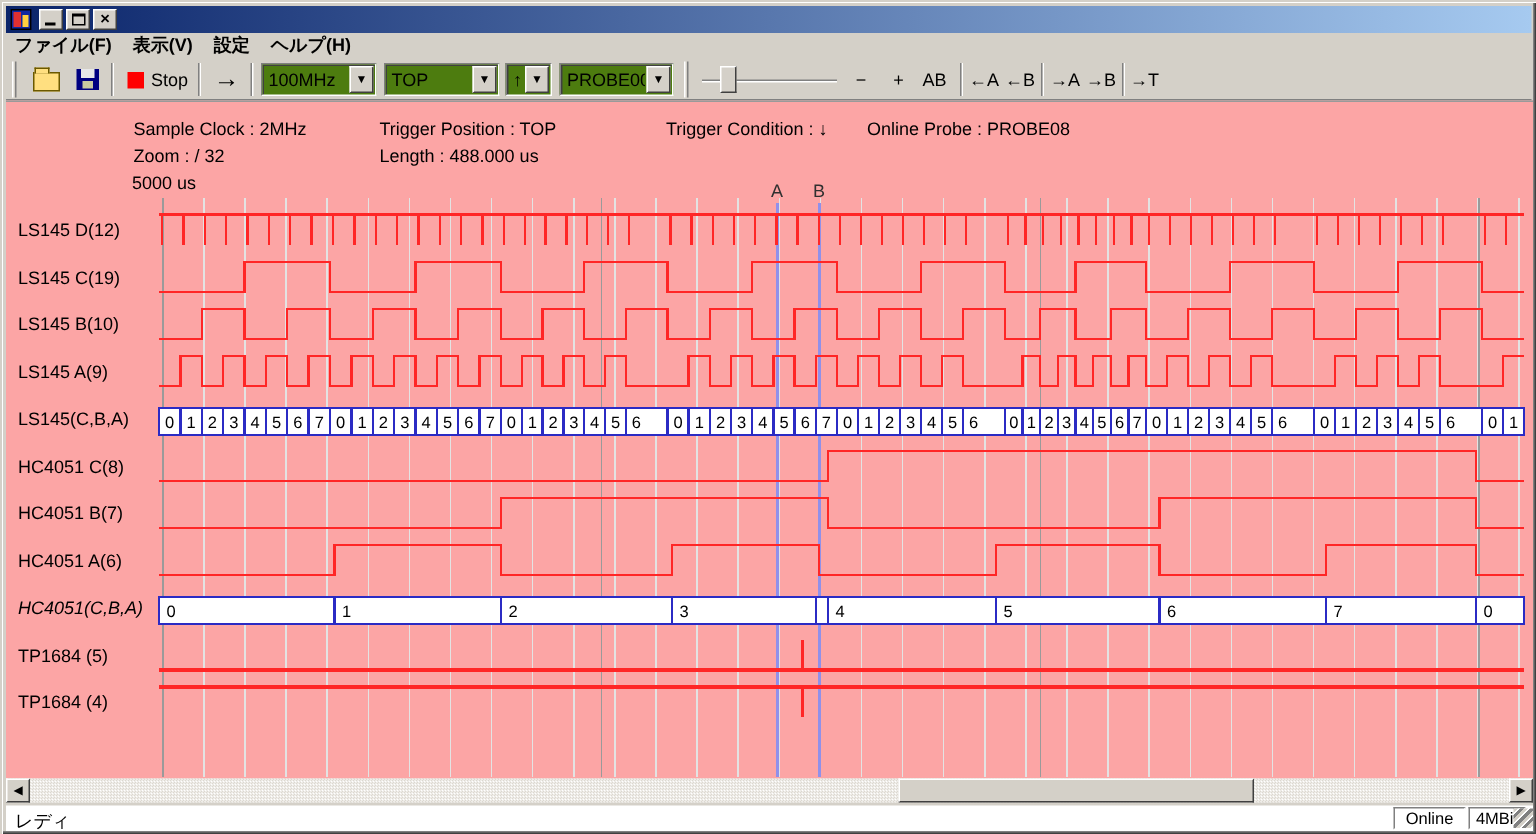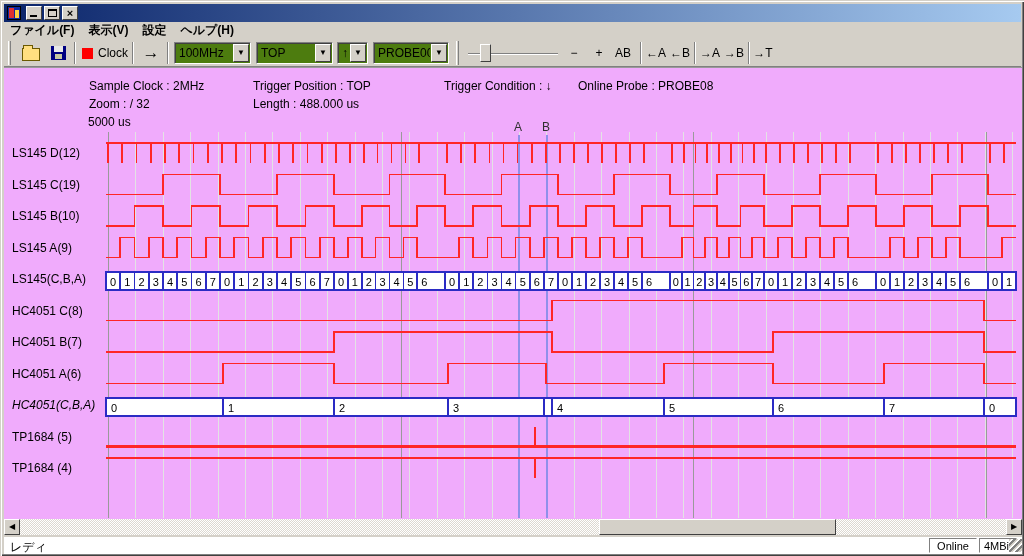--- a/index.html
+++ b/index.html
@@ -37,21 +37,21 @@
   #folder-icon{width:18px;height:13px;position:relative;background:#ffdf80;border:1px solid #6b5900;margin-top:2px;}
   #folder-icon:before{content:"";position:absolute;top:-4px;left:0;width:8px;height:3px;background:#ffdf80;border:1px solid #6b5900;border-bottom:none;}
   #floppy-icon{width:15px;height:14px;position:relative;background:#000080;}
   #floppy-icon:before{content:"";position:absolute;left:3px;top:0;width:9px;height:6px;background:#e8e8e8;}
   #floppy-icon:after{content:"";position:absolute;left:4px;bottom:1px;width:7px;height:5px;background:#c8c8a0;}
   #stop-square{width:11px;height:11px;background:#ff0000;margin-right:5px;flex:0 0 auto;}
   #slider{position:absolute;top:2px;height:24px;}
   #slider .track{position:absolute;left:0;right:0;top:12px;height:2px;border-top:1px solid #808080;border-bottom:1px solid #fff;}
   #slider .handle{position:absolute;left:12px;top:3px;width:11px;height:18px;background:#d4d0c8;border:1px solid;border-color:#fff #404040 #404040 #fff;}
   
-  #panel{position:absolute;left:3px;top:66px;width:1018px;height:452px;background:#f0abfc;border-top:1px solid #9a9a9a;}
+  #panel{position:absolute;left:3px;top:66px;width:1018px;height:452px;background:#fca5a5;border-top:1px solid #9a9a9a;}
   .info{position:absolute;font-size:12px;color:#000;white-space:nowrap;}
   .cursor-label{position:absolute;font-size:12px;color:#303030;width:14px;text-align:center;}
   .ch-label{position:absolute;left:8px;font-size:12px;color:#000;white-space:nowrap;}
   #plot{position:absolute;left:0;top:0;}
   
   #hscroll{position:absolute;left:3px;top:518px;width:1018px;height:16px;
     background:repeating-conic-gradient(#fff 0% 25%, #dcd8d0 0% 50%) 0 0/2px 2px;}
   .sbtn{position:absolute;top:0;width:16px;height:16px;background:#d4d0c8;border:1px solid;border-color:#fff #404040 #404040 #fff;
     font-size:8px;line-height:14px;text-align:center;color:#000;}
   #hthumb{position:absolute;left:595px;top:0;width:237px;height:16px;background:#d4d0c8;border:1px solid;border-color:#fff #404040 #404040 #fff;}
@@ -92,21 +92,21 @@
     <div class="tgrip" style="left:4px"></div>
     <div class="tbtn" style="left:14px;width:26px">
       <span id="folder-icon"></span>
       </div>
     <div class="tbtn" style="left:42px;width:24px">
       <span id="floppy-icon"></span>
       </div>
     <div class="tsep" style="left:70px"></div>
     <div class="tbtn" style="left:77px;width:48px">
       <span id="stop-square"></span>
-      <span>Clock</span>
+      <span>Stop</span>
       </div>
     <div class="tsep" style="left:128px"></div>
     <div class="tbtn" style="left:134px;width:26px;font-size:17px">→</div>
     <div class="tsep" style="left:163px"></div>
     <div class="tgrip" style="left:452px"></div>
     <div id="slider" style="left:464px;width:90px">
       <div class="track"></div>
       <div class="handle"></div>
     </div>
   <div class="combo" style="left: 170px; width: 77px;">

